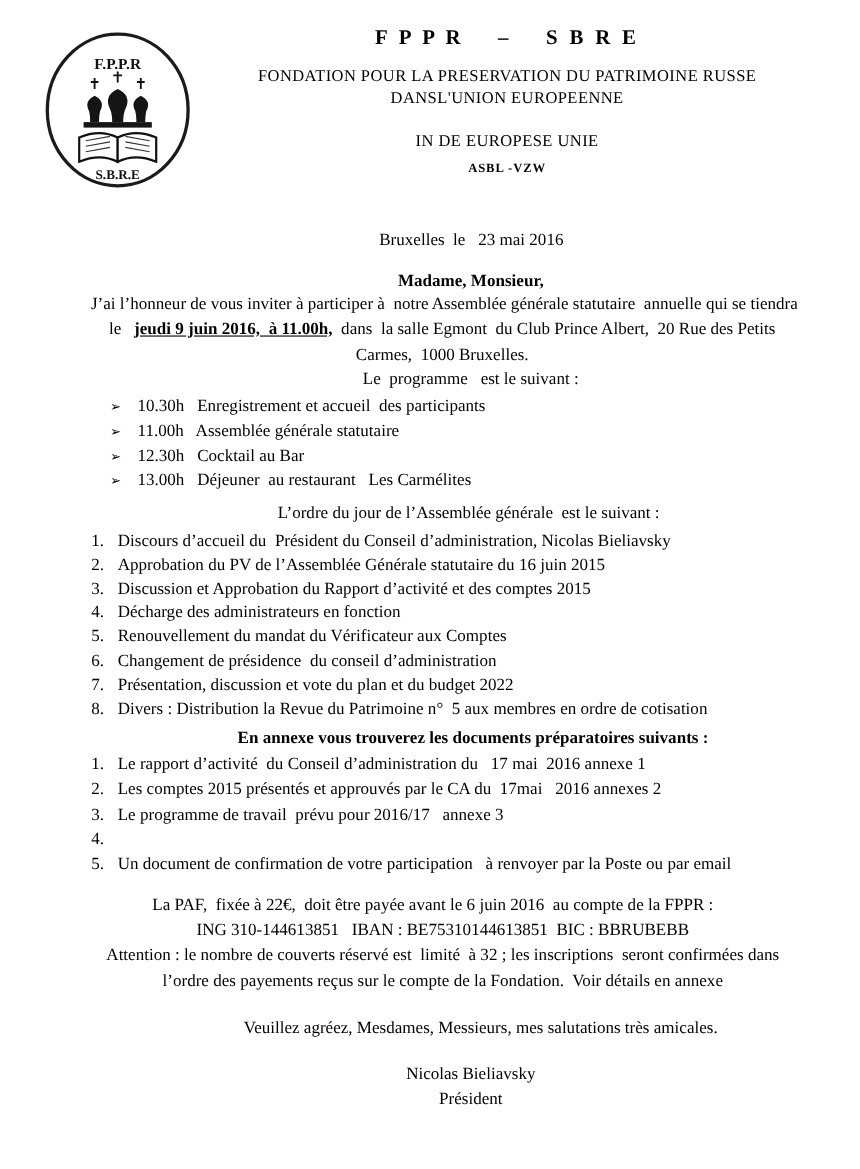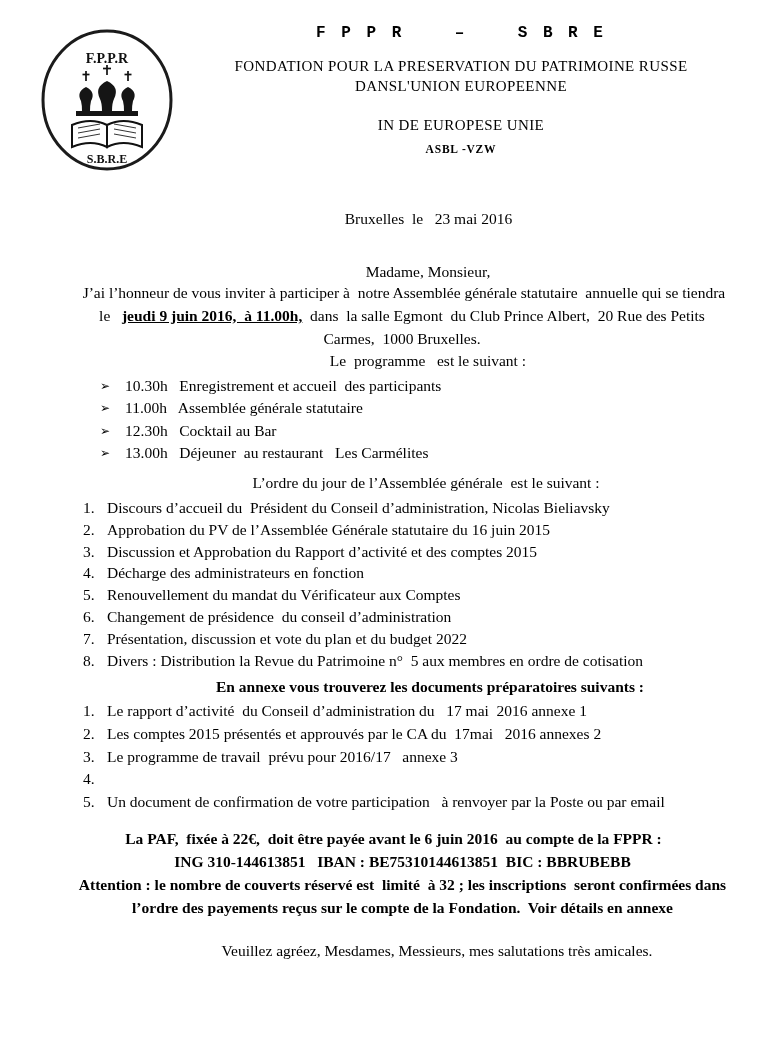--- a/index.html
+++ b/index.html
@@ -14,45 +14,45 @@
     font-size: 15.5px;
     overflow: hidden;
   }
   .pre { white-space: pre-wrap; }
   p { margin: 0; text-align: center; }
 
   
   .header { position: relative; height: 184px; }
   .logo { position: absolute; left: 36px; top: 24px; width: 142px; height: 152px; }
   .header-text { margin-left: 150px; width: 622px; text-align: center; padding-top: 24px; }
-  .doc-title { font-weight: bold; font-size: 16px; letter-spacing: 3px; margin-bottom: 15px; font-family: Liberation Mono, monospace; }
+  .doc-title { font-weight: bold; font-size: 19px; letter-spacing: 3px; margin-bottom: 15px; }
   .subtitle { font-size: 15px; line-height: 19.5px; letter-spacing: 0.4px; }
   .org-type { font-weight: bold; font-size: 11.5px; letter-spacing: 0.8px; margin-top: 8px; }
 
   
   .dateline { margin: 26px 0 0 75px; }
-  .salutation { font-weight: normal; margin: 35px 0 0 74px; }
+  .salutation { font-weight: bold; margin: 19px 0 0 74px; }
   .invitation { margin: 1px 52px 0 74px; line-height: 22.8px; }
   .emph { font-weight: bold; text-decoration: underline; }
   .program-intro { margin: 0 0 0 70px; line-height: 22.8px; }
 
   ul.program-list { list-style: none; margin: 2px 0 0 100px; padding: 0; }
   ul.program-list li { display: flex; line-height: 22.2px; }
   .bullet { flex: 0 0 25px; width: 25px; font-size: 12px; font-family: "DejaVu Sans", sans-serif; }
 
   .agenda-intro { margin: 8px 0 0 70px; line-height: 22px; }
   ol.num-list { list-style: none; margin: 3px 40px 0 83px; padding: 0; }
   ol.num-list li { display: flex; line-height: 21.8px; }
   .num { flex: 0 0 24px; width: 24px; }
 
   .annex-head { font-weight: bold; margin: 5px 0 0 78px; line-height: 22px; }
   ol.annex { margin-top: 2px; }
   ol.annex li { line-height: 22.6px; }
 
-  .payment { font-weight: bold; margin: 14px 52px 0 57px; line-height: 23px; }
+  .payment { font-weight: normal; margin: 14px 52px 0 57px; line-height: 23px; }
   .payment-inner { margin-left: 18px; }
 
   .closing { margin: 23px 0 0 92px; }
   .signature { margin: 22px 0 0 74px; line-height: 22.5px; }
 </style>
 </head>
 <body>
 
 <div class="page">
 
@@ -193,15 +193,19 @@
     <div class="payment">
       <p class="pre">La PAF,  fixée à 22€,  doit être payée avant le 6 juin 2016  au compte de la FPPR :</p>
       <div class="payment-inner">
         <p class="pre">ING 310-144613851   IBAN : BE75310144613851  BIC : BBRUBEBB</p>
         <p class="pre">Attention : le nombre de couverts réservé est  limité  à 32 ; les inscriptions  seront confirmées dans l’ordre des payements reçus sur le compte de la Fondation.  Voir détails en annexe</p>
       </div>
     </div>
 
     <p class="closing pre">Veuillez agréez, Mesdames, Messieurs, mes salutations très amicales.</p>
 
+    <div class="signature">
+      <p class="pre">Nicolas Bieliavsky</p>
+      <p class="pre">Président</p>
+    </div>
   </main>
 
 </div>
 
 </body></html>

